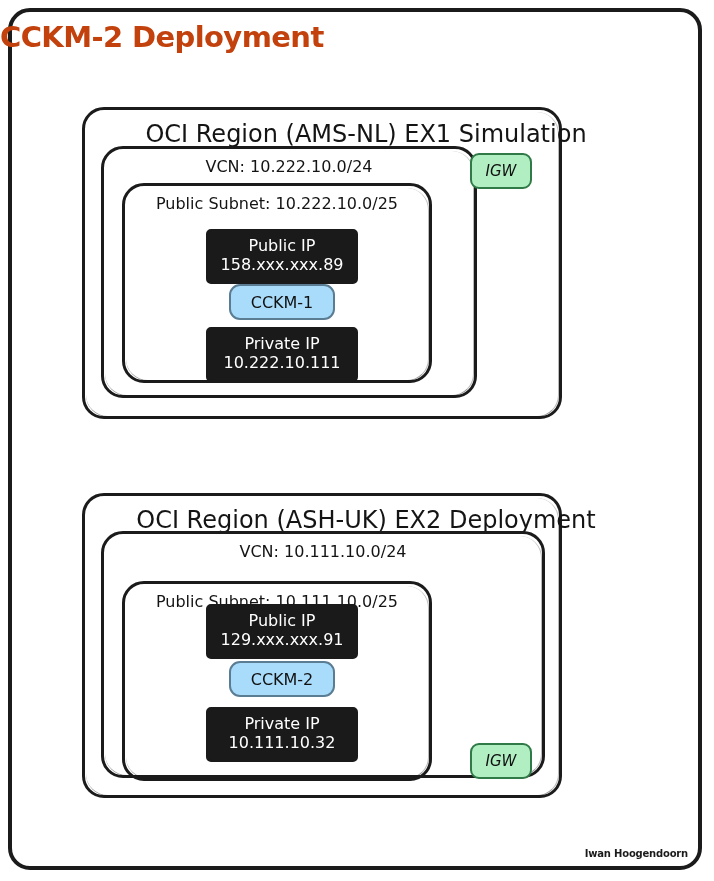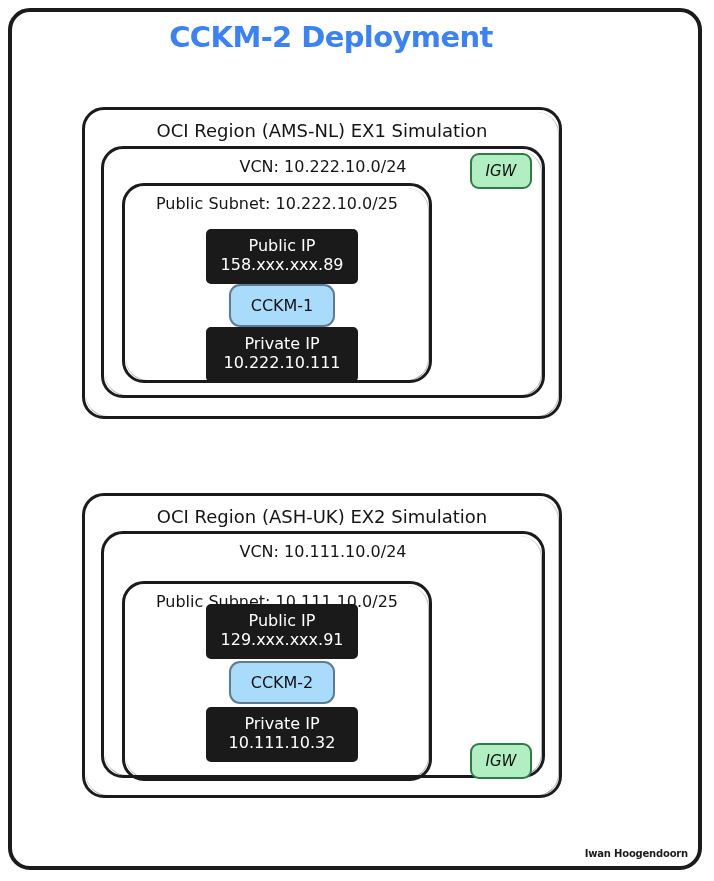--- a/index.html
+++ b/index.html
@@ -30,26 +30,25 @@
     border-radius: 22px;
     box-sizing: border-box;
   }
 
   
   .page-title {
     position: absolute;
     left: 0;
     top: 20px;
     width: 662px;
-    text-align: center;
     font-family: "DejaVu Sans", sans-serif;
     font-size: 29px;
     font-weight: bold;
     letter-spacing: -0.6px;
-    color: #3b82f6;
+    color: #c2410c;
   }
 
   
   .region-box,
   .vcn-box,
   .subnet-box {
     position: absolute;
     box-sizing: border-box;
     background: transparent;
     border: 3px solid #1b1b1b;
@@ -75,21 +74,21 @@
   .box-label {
     position: absolute;
     left: 0;
     width: 100%;
     text-align: center;
     font-family: "DejaVu Sans", sans-serif;
     font-size: 17px;
     color: #141414;
     white-space: nowrap;
   }
-  .region-label { top: 10px; font-size: 18px; }
+  .region-label { top: 10px; font-size: 24px; margin-left: 44px; }
   .vcn-label    { top: 8px;  font-size: 16px; }
   .subnet-label { top: 8px;  font-size: 16px; }
 
   
   .igw-box {
     position: absolute;
     width: 62px;
     height: 36px;
     background: #b1efc3;
     border: 2px solid #2f7a46;
@@ -127,21 +126,21 @@
   .ip-box .ip-value {
     display: block;
     font-family: "DejaVu Sans", sans-serif;
     font-size: 16px;
     line-height: 20px;
   }
 
   .instance-box {
     position: absolute;
     width: 106px;
-    height: 43px;
+    height: 36px;
     background: #a9dcfb;
     border: 2px solid #5a7d94;
     border-radius: 11px;
     box-sizing: border-box;
     display: flex;
     align-items: center;
     justify-content: center;
     font-family: "DejaVu Sans", sans-serif;
     font-size: 16px;
     color: #111111;
@@ -166,21 +165,21 @@
 <div id="canvas">
 
   <div class="outer-frame"></div>
 
   <div class="page-title">CCKM-2 Deployment</div>
 
   <div class="region-box" style="left:82px; top:107px; width:480px; height:312px;">
     <div class="box-label region-label">OCI Region (AMS-NL) EX1 Simulation</div>
   </div>
 
-  <div class="vcn-box" style="left:101px; top:146px; width:444px; height:252px;">
+  <div class="vcn-box" style="left:101px; top:146px; width:376px; height:252px;">
     <div class="box-label vcn-label">VCN: 10.222.10.0/24</div>
   </div>
 
   <div class="igw-box" style="left:470px; top:153px;">IGW</div>
 
   <div class="subnet-box" style="left:122px; top:183px; width:310px; height:200px;">
     <div class="box-label subnet-label">Public Subnet: 10.222.10.0/25</div>
   </div>
 
   <div class="ip-box" style="left:206px; top:229px;">
@@ -189,21 +188,21 @@
   </div>
 
   <div class="instance-box" style="left:229px; top:284px;">CCKM-1</div>
 
   <div class="ip-box" style="left:206px; top:327px;">
     <span class="ip-title">Private IP</span>
     <span class="ip-value">10.222.10.111</span>
   </div>
 
   <div class="region-box" style="left:82px; top:493px; width:480px; height:305px;">
-    <div class="box-label region-label">OCI Region (ASH-UK) EX2 Simulation</div>
+    <div class="box-label region-label">OCI Region (ASH-UK) EX2 Deployment</div>
   </div>
 
   <div class="vcn-box" style="left:101px; top:531px; width:444px; height:247px;">
     <div class="box-label vcn-label">VCN: 10.111.10.0/24</div>
   </div>
 
   <div class="subnet-box" style="left:122px; top:562px; width:310px; height:200px;margin-top:19px;">
     <div class="box-label subnet-label">Public Subnet: 10.111.10.0/25</div>
   </div>
 

